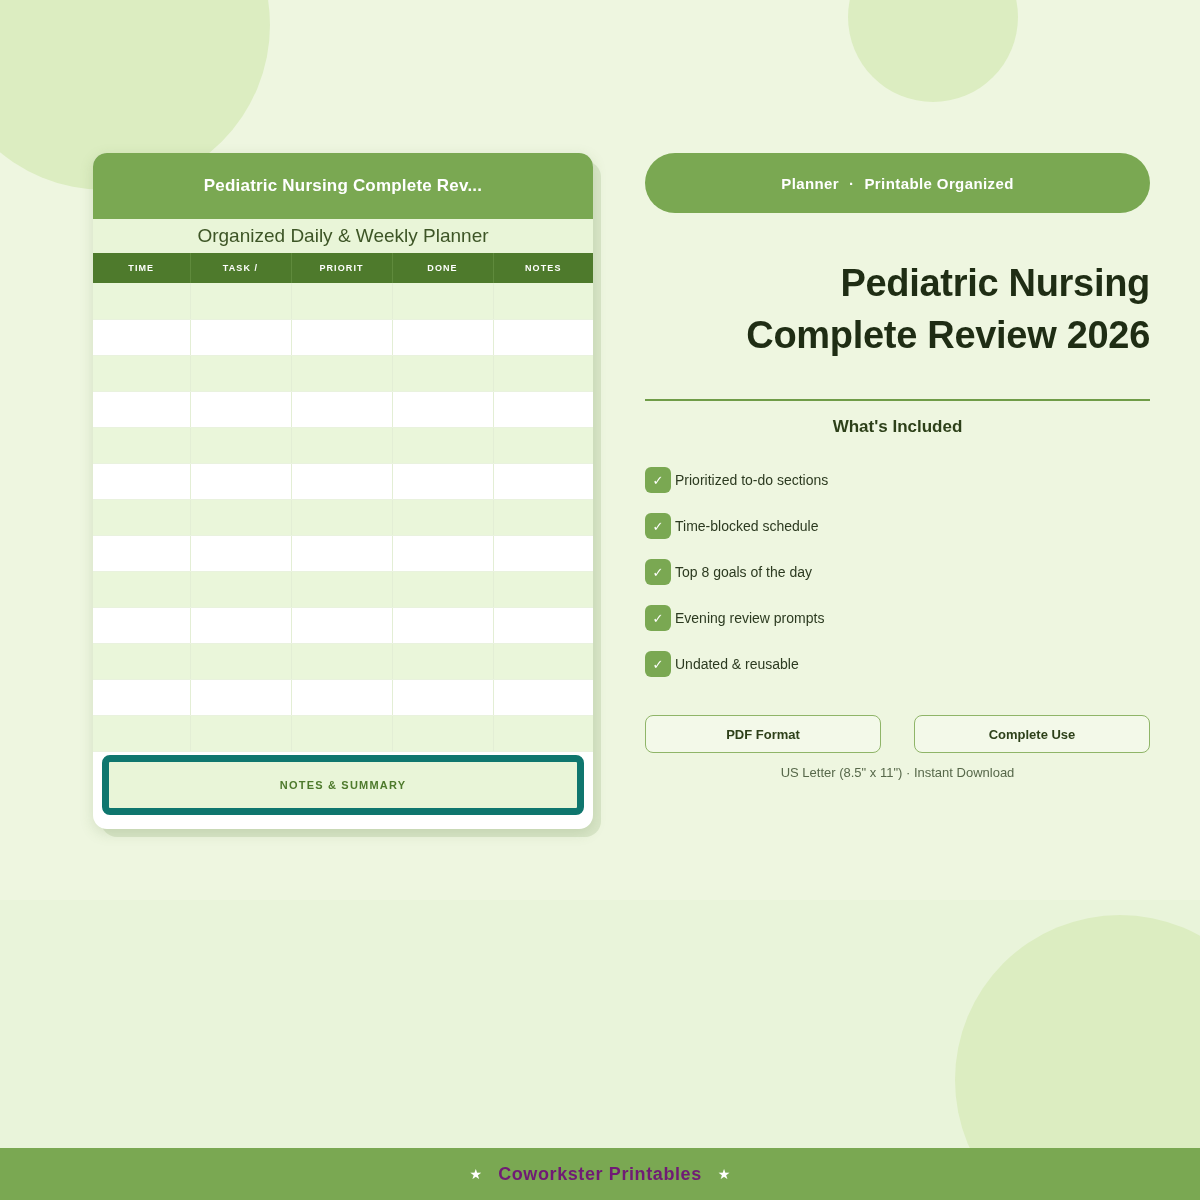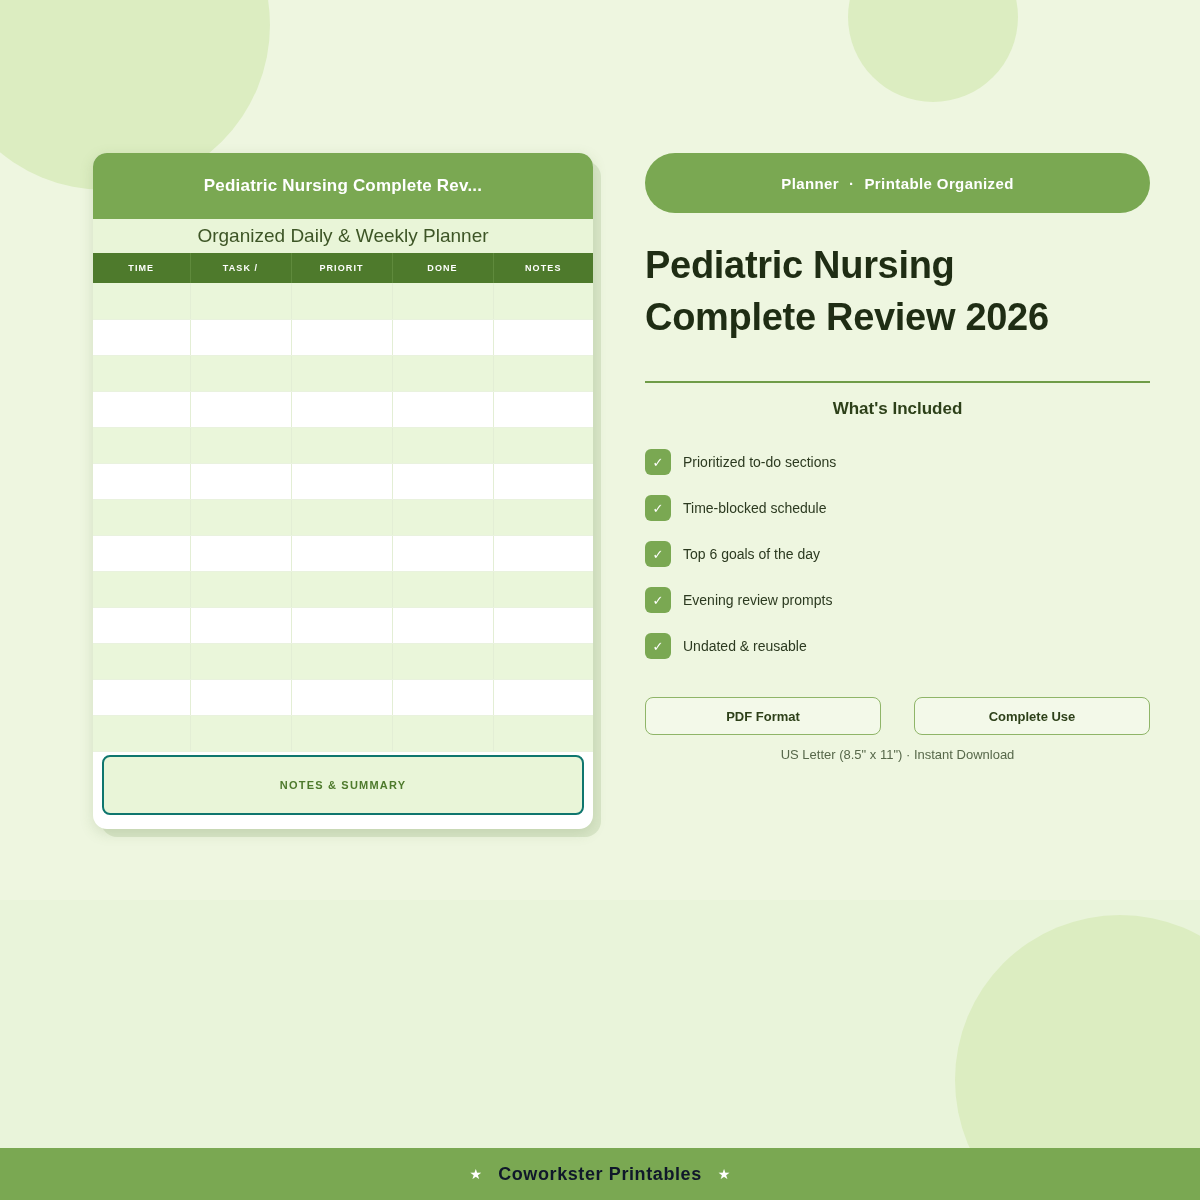--- a/index.html
+++ b/index.html
@@ -64,70 +64,70 @@
   .p-table th:last-child { border-right: none; }
   .p-table td {
     height: 36px; border-right: 1px solid #e3eed5; border-bottom: 1px solid #e9f2de;
   }
   .p-table td:last-child { border-right: none; }
   .p-table tr.alt td { background: #eaf6da; }
   .p-table tr.white td { background: #ffffff; }
   .p-notes {
     position: absolute; left: 9px; bottom: 14px;
     width: 482px; height: 60px;
-    background: #e9f5d8; border: 2px solid #0f766e; border-radius: 8px;
+    background: #e9f5d8; border: 7px solid #0f766e; border-radius: 8px;
     display: flex; align-items: center; justify-content: center;
     color: #4e7a2c; font-size: 11px; font-weight: bold; letter-spacing: 1.2px;
   }
 
   
   .right { position: absolute; left: 645px; top: 153px; width: 505px; }
   .pill {
     height: 60px; background: #7aa852; border-radius: 30px;
     display: flex; align-items: center; justify-content: center;
     color: #ffffff; font-size: 15px; font-weight: bold; letter-spacing: .4px;
   }
   .pill .dot { margin: 0 10px; }
   .title {
-    margin-top: 26px; text-align: left;
+    margin-top: 44px; text-align: right;
     color: #1f2d14; font-size: 38px; line-height: 52px; font-weight: bold;
     letter-spacing: -.3px;
   }
   .rule { margin-top: 38px; border-top: 2px solid #6f9c48; }
   .included {
     margin-top: 16px; text-align: center;
     color: #2d4019; font-size: 17px; font-weight: bold;
   }
   .features { margin-top: 20px; }
   .feature { display: flex; align-items: center; height: 46px; }
   .check {
     width: 26px; height: 26px; border-radius: 6px; background: #7aa852;
     color: #ffffff; font-size: 13px;
     display: flex; align-items: center; justify-content: center;
     flex: 0 0 auto;
   }
-  .feature-label { margin-left: 12px; color: #2c3a20; font-size: 14px; }
+  .feature-label { margin-left: 4px; color: #2c3a20; font-size: 14px; }
   .badges { margin-top: 28px; display: flex; gap: 33px; }
   .badge {
     flex: 1; height: 38px; border: 1px solid #8fb568; border-radius: 8px;
     background: #f3f9e9; color: #2d4019;
     font-size: 13px; font-weight: bold;
     display: flex; align-items: center; justify-content: center;
   }
   .meta {
     margin-top: 12px; text-align: center; color: #57684a; font-size: 13px;
   }
 
   
   .footer {
     position: absolute; left: 0; bottom: 0; width: 1200px; height: 52px;
     background: #7aa852; display: flex; align-items: center; justify-content: center;
     gap: 16px;
   }
-  .footer-text { color: #0f172a; font-size: 18px; font-weight: bold; letter-spacing: .6px; }
+  .footer-text { color: #701a75; font-size: 18px; font-weight: bold; letter-spacing: .6px; }
   .star { color: #ffffff; font-size: 14px; }
 </style>
 </head>
 <body>
 
 <div class="stage">
 
   <div class="blob blob-tl"></div>
   <div class="blob blob-top"></div>
   <div class="band-bottom"></div>
@@ -270,21 +270,21 @@
         <div class="feature">
           <span class="check">✓</span>
           <span class="feature-label">Prioritized to-do sections</span>
         </div>
         <div class="feature">
           <span class="check">✓</span>
           <span class="feature-label">Time-blocked schedule</span>
         </div>
         <div class="feature">
           <span class="check">✓</span>
-          <span class="feature-label">Top 6 goals of the day</span>
+          <span class="feature-label">Top 8 goals of the day</span>
         </div>
         <div class="feature">
           <span class="check">✓</span>
           <span class="feature-label">Evening review prompts</span>
         </div>
         <div class="feature">
           <span class="check">✓</span>
           <span class="feature-label">Undated &amp; reusable</span>
         </div>
       </div>

